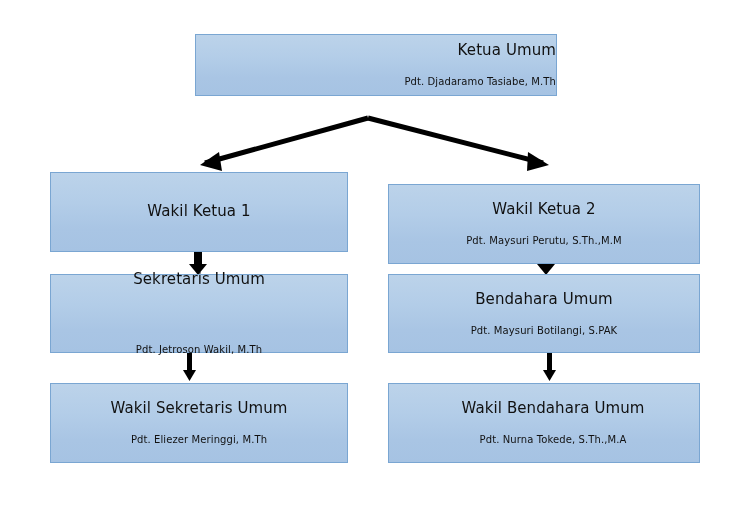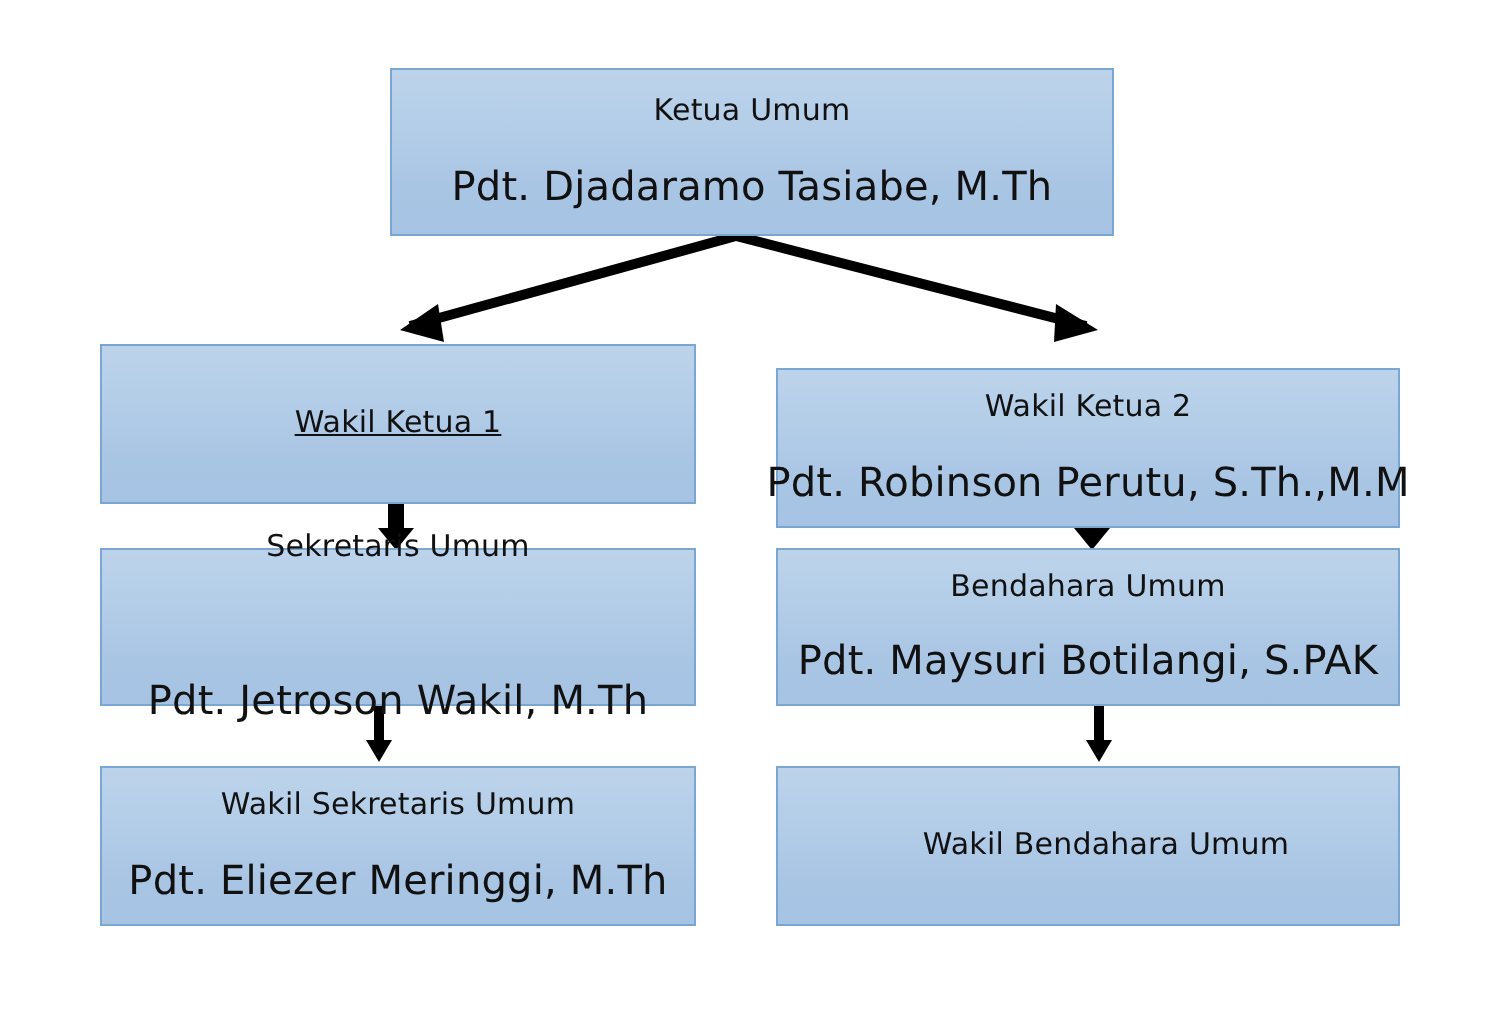--- a/index.html
+++ b/index.html
@@ -31,38 +31,38 @@
     color: #111111;
     text-align: center;
     line-height: 1.15;
   }
   .node-title {
     font-size: 15px;
     letter-spacing: 0.1px;
     white-space: nowrap;
   }
   .node-name {
-    font-size: 20px;
+    font-size: 10px;
     letter-spacing: 0.1px;
     white-space: nowrap;
     margin-top: 17px;
   }
   .connector-svg {
     position: absolute;
     left: 0;
     top: 0;
     width: 750px;
     height: 518px;
     pointer-events: none;
     overflow: visible;
   }
 
   
-  #node-ketua-umum        { left: 195px; top: 34px;  width: 362px; height: 84px; }
-  #node-wakil-ketua-1     { left: 50px;  top: 172px; width: 298px; height: 80px; text-decoration: underline; }
+  #node-ketua-umum        { left: 195px; top: 34px;  width: 362px; height: 62px; align-items: flex-end; }
+  #node-wakil-ketua-1     { left: 50px;  top: 172px; width: 298px; height: 80px; }
   #node-wakil-ketua-2     { left: 388px; top: 184px; width: 312px; height: 80px; }
   #node-sekretaris-umum   { left: 50px;  top: 274px; width: 298px; height: 79px; gap: 39px; }
   #node-bendahara-umum    { left: 388px; top: 274px; width: 312px; height: 79px; }
   #node-wakil-sekretaris  { left: 50px;  top: 383px; width: 298px; height: 80px; }
   #node-wakil-bendahara   { left: 388px; top: 383px; width: 312px; height: 80px; padding-left: 18px; }
 </style>
 </head>
 <body>
 
 <div id="org-chart">
@@ -104,35 +104,36 @@
     <div class="node-title">Ketua Umum</div>
     <div class="node-name">Pdt. Djadaramo Tasiabe, M.Th</div>
   </div>
 
   <div class="node-box" id="node-wakil-ketua-1">
     <div class="node-title">Wakil Ketua 1</div>
   </div>
 
   <div class="node-box" id="node-wakil-ketua-2">
     <div class="node-title">Wakil Ketua 2</div>
-    <div class="node-name">Pdt. Robinson Perutu, S.Th.,M.M</div>
+    <div class="node-name">Pdt. Maysuri Perutu, S.Th.,M.M</div>
   </div>
 
   <div class="node-box" id="node-sekretaris-umum">
     <div class="node-title">Sekretaris Umum</div>
     <div class="node-name">Pdt. Jetroson Wakil, M.Th</div>
   </div>
 
   <div class="node-box" id="node-bendahara-umum">
     <div class="node-title">Bendahara Umum</div>
     <div class="node-name">Pdt. Maysuri Botilangi, S.PAK</div>
   </div>
 
   <div class="node-box" id="node-wakil-sekretaris">
     <div class="node-title">Wakil Sekretaris Umum</div>
     <div class="node-name">Pdt. Eliezer Meringgi, M.Th</div>
   </div>
 
   <div class="node-box" id="node-wakil-bendahara">
     <div class="node-title">Wakil Bendahara Umum</div>
+    <div class="node-name">Pdt. Nurna Tokede, S.Th.,M.A</div>
   </div>
 
 </div>
 
 </body></html>

